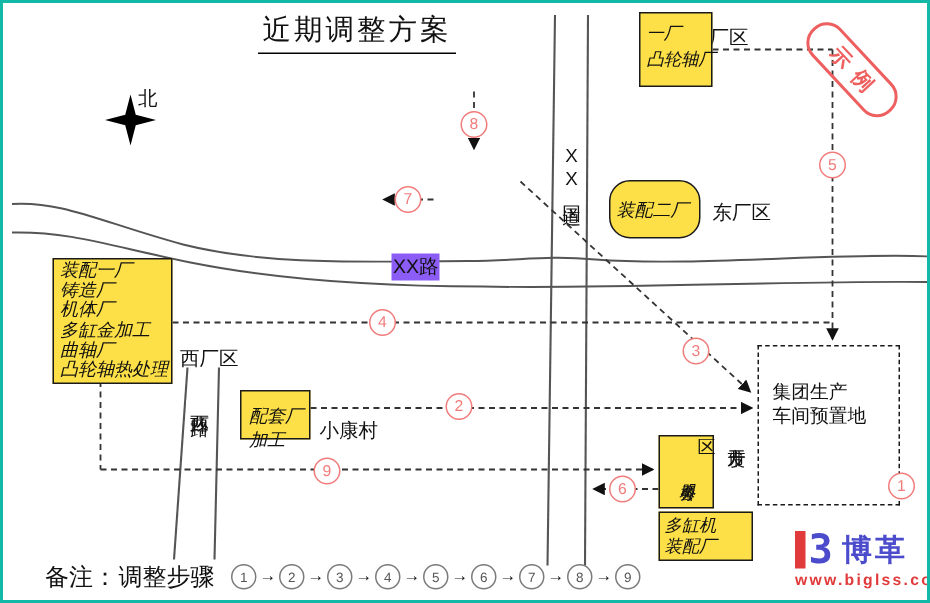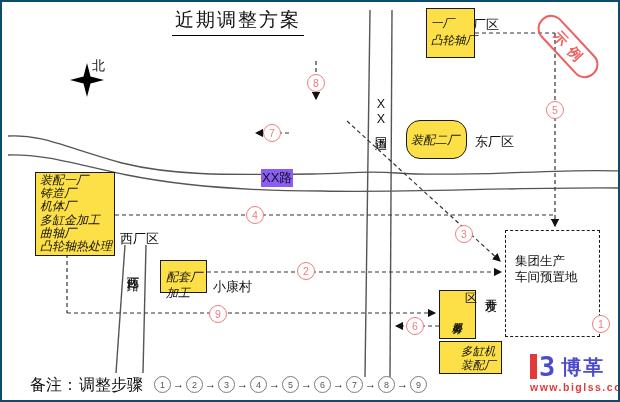--- a/index.html
+++ b/index.html
@@ -1,18 +1,18 @@
 <!DOCTYPE html>
 <html style="--marker-red: #f17c7c; --stamp-red: #ee5f5f; --logo-blue: #4b4bcc; --logo-red: #e03a3a;"><head>
 <meta charset="utf-8">
 <style>
   html,body{margin:0;padding:0;background:#fff;}
   .stage{
     position:relative;width:620px;height:402px;background:#fff;
-    border:2px solid #0c4a6e;box-sizing:border-box;overflow:hidden;
+    border:2px solid #14b8a6;box-sizing:border-box;overflow:hidden;
     font-family:"Liberation Sans",sans-serif;color:#111;
   }
   svg.layer{position:absolute;left:0;top:0;z-index:1;}
   .title{
     position:absolute;left:170px;top:5px;font-size:19px;letter-spacing:2px;
     border-bottom:1.5px solid #000;padding:0 3px 2px;z-index:4;white-space:nowrap;
   }
   .box{
     position:absolute;border:1.6px solid #1a1a1a;background:#fde047;
     font-size:11.5px;line-height:14px;padding:3px 4px;white-space:nowrap;z-index:3;
@@ -148,21 +148,21 @@
 
   <div class="box" style="left:158px;top:258px;width:47px;height:33px;padding:8px 5px;font-size:12px;line-height:16px;">
     <div>配套厂</div>
     <div>加工</div>
   </div>
 
   <div class="box" style="left:437px;top:288px;width:37px;height:49px;display:flex;align-items:center;justify-content:center;padding:2px;">
     <div class="vert" style="font-size:10.5px;letter-spacing:0;">服务公司</div>
   </div>
 
-  <div class="box" style="left:437px;top:339px;width:63px;height:33px;padding:2px 21px;line-height:14px;">
+  <div class="box" style="left:437px;top:339px;width:63px;height:33px;padding:2px 3px;line-height:14px;">
     <div>多缸机</div>
     <div>装配厂</div>
   </div>
 
   <div class="dashedbox" style="left:503px;top:228px;width:95px;height:107px;padding:22px 0 0 9px;">
     <div>集团生产</div>
     <div>车间预置地</div>
   </div>
 
   <div class="rc" style="left:590px;top:313px;">1</div>

